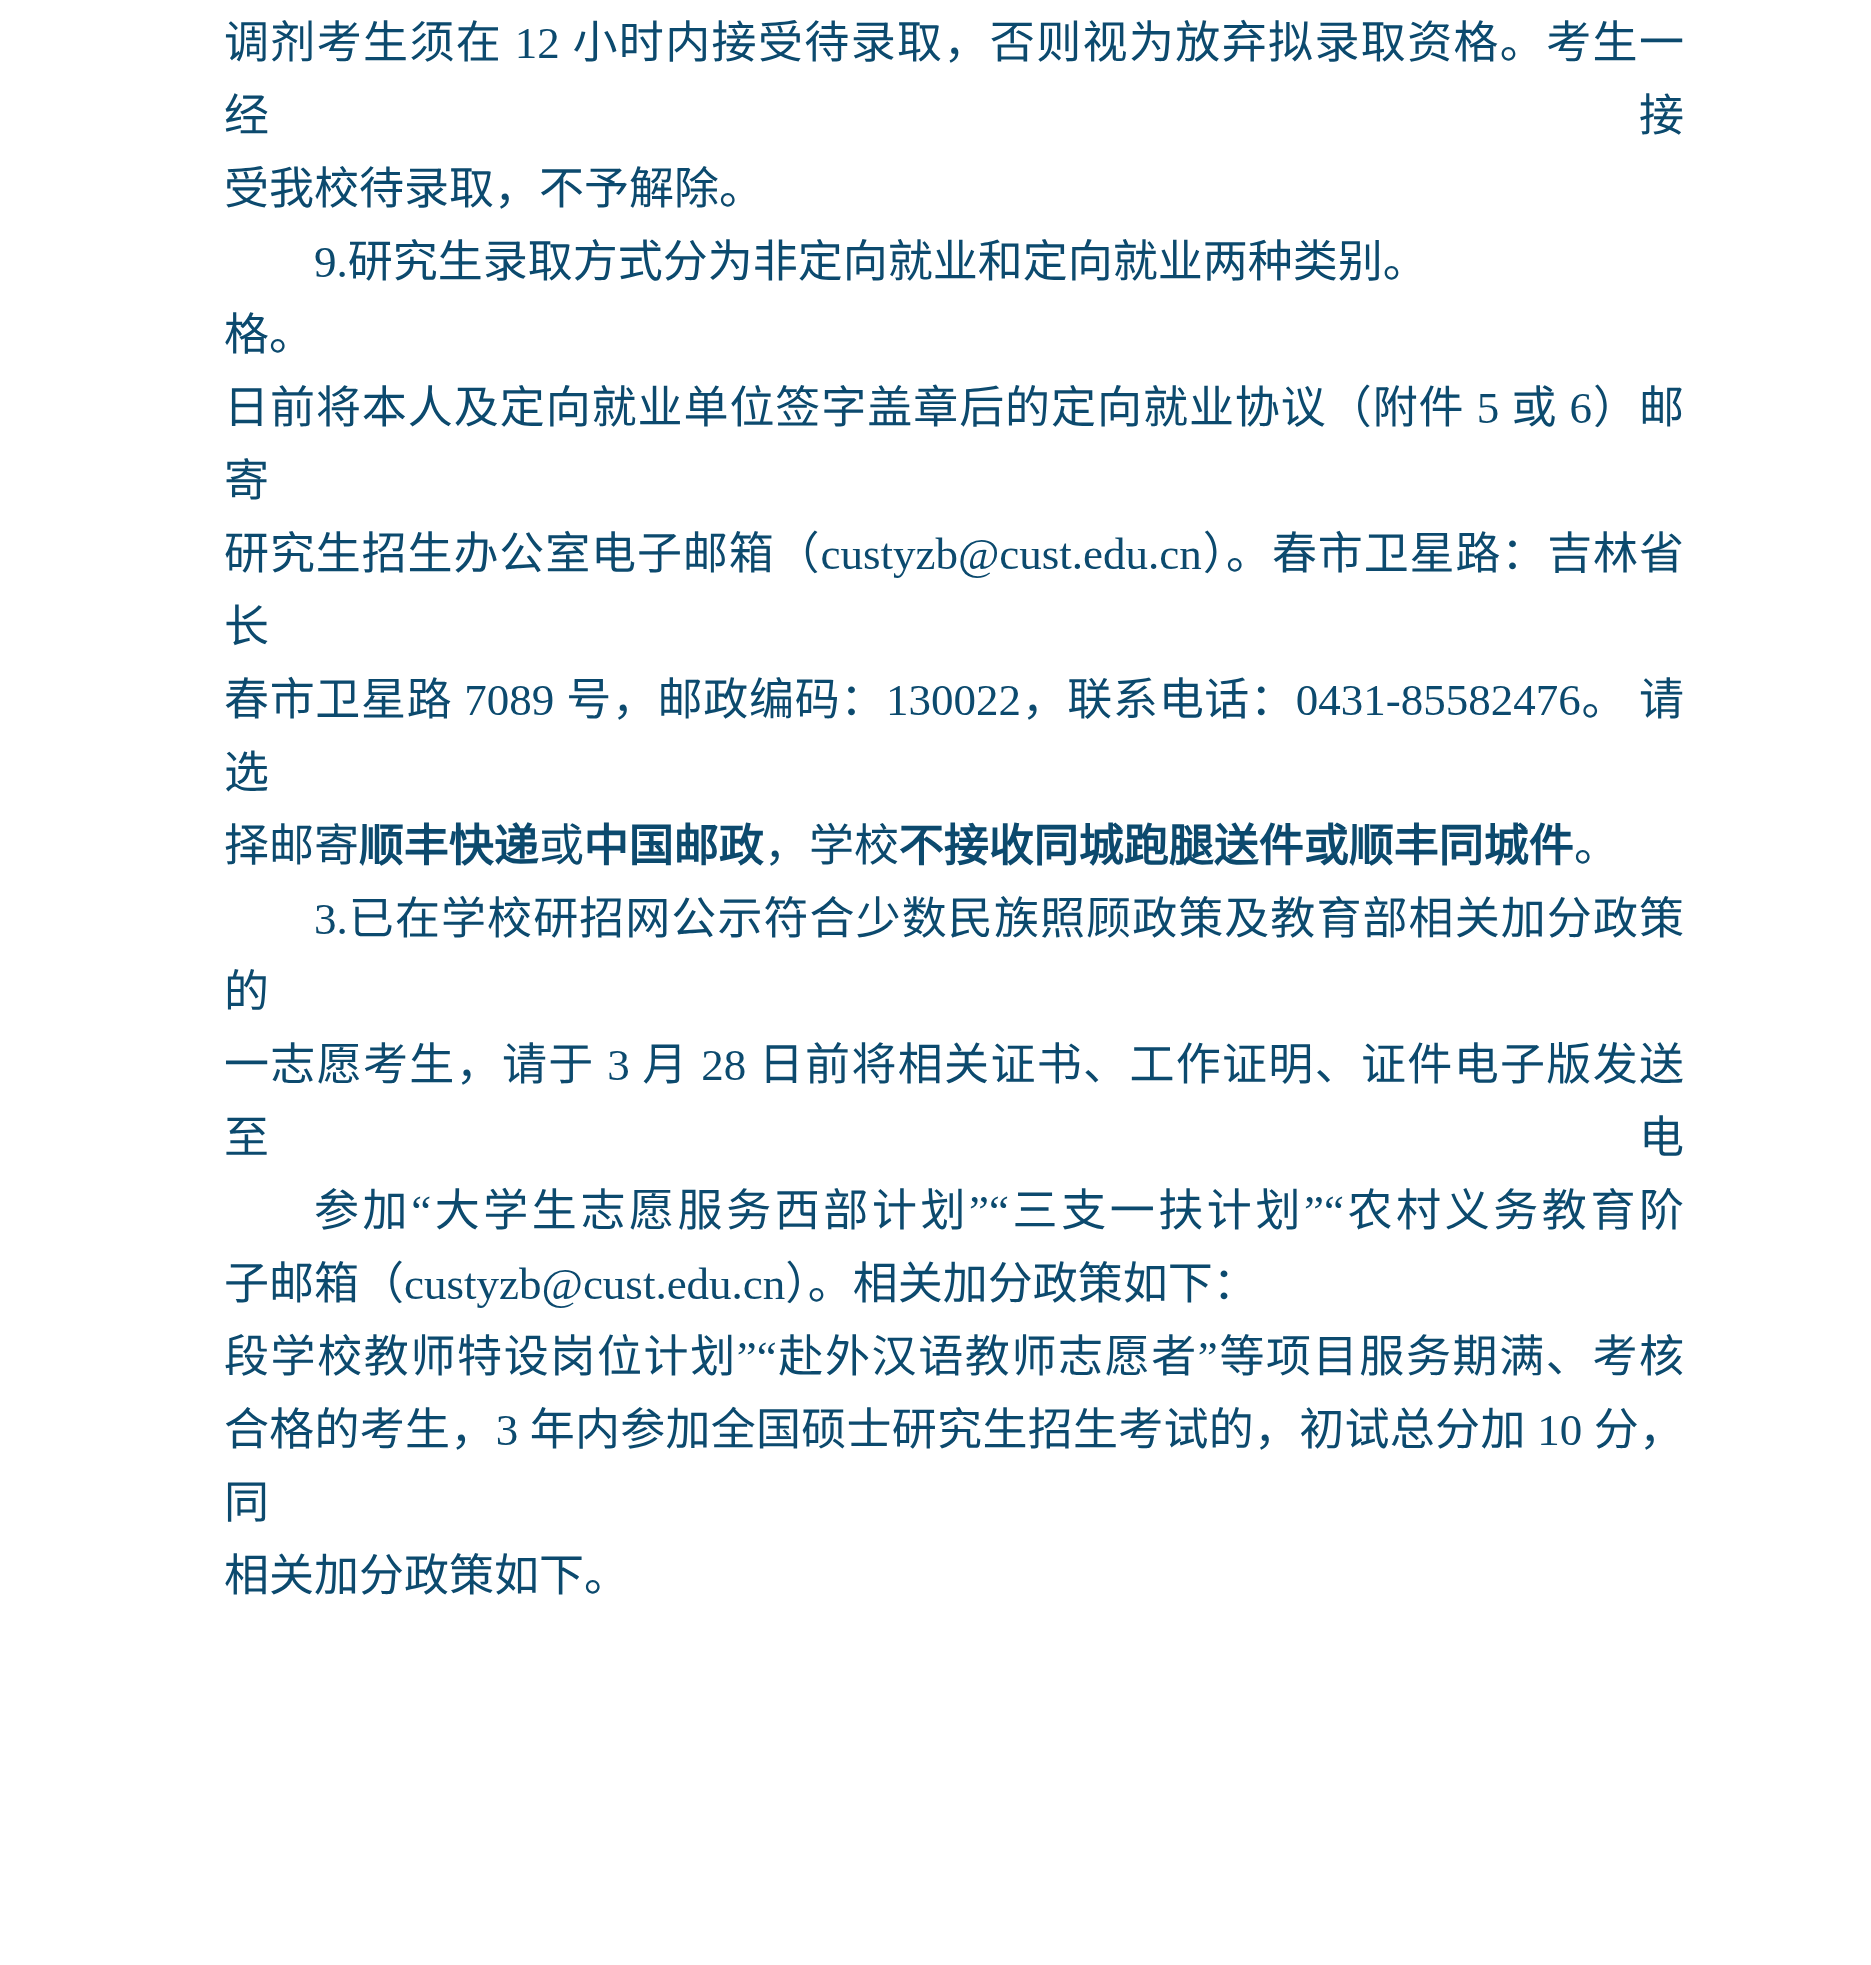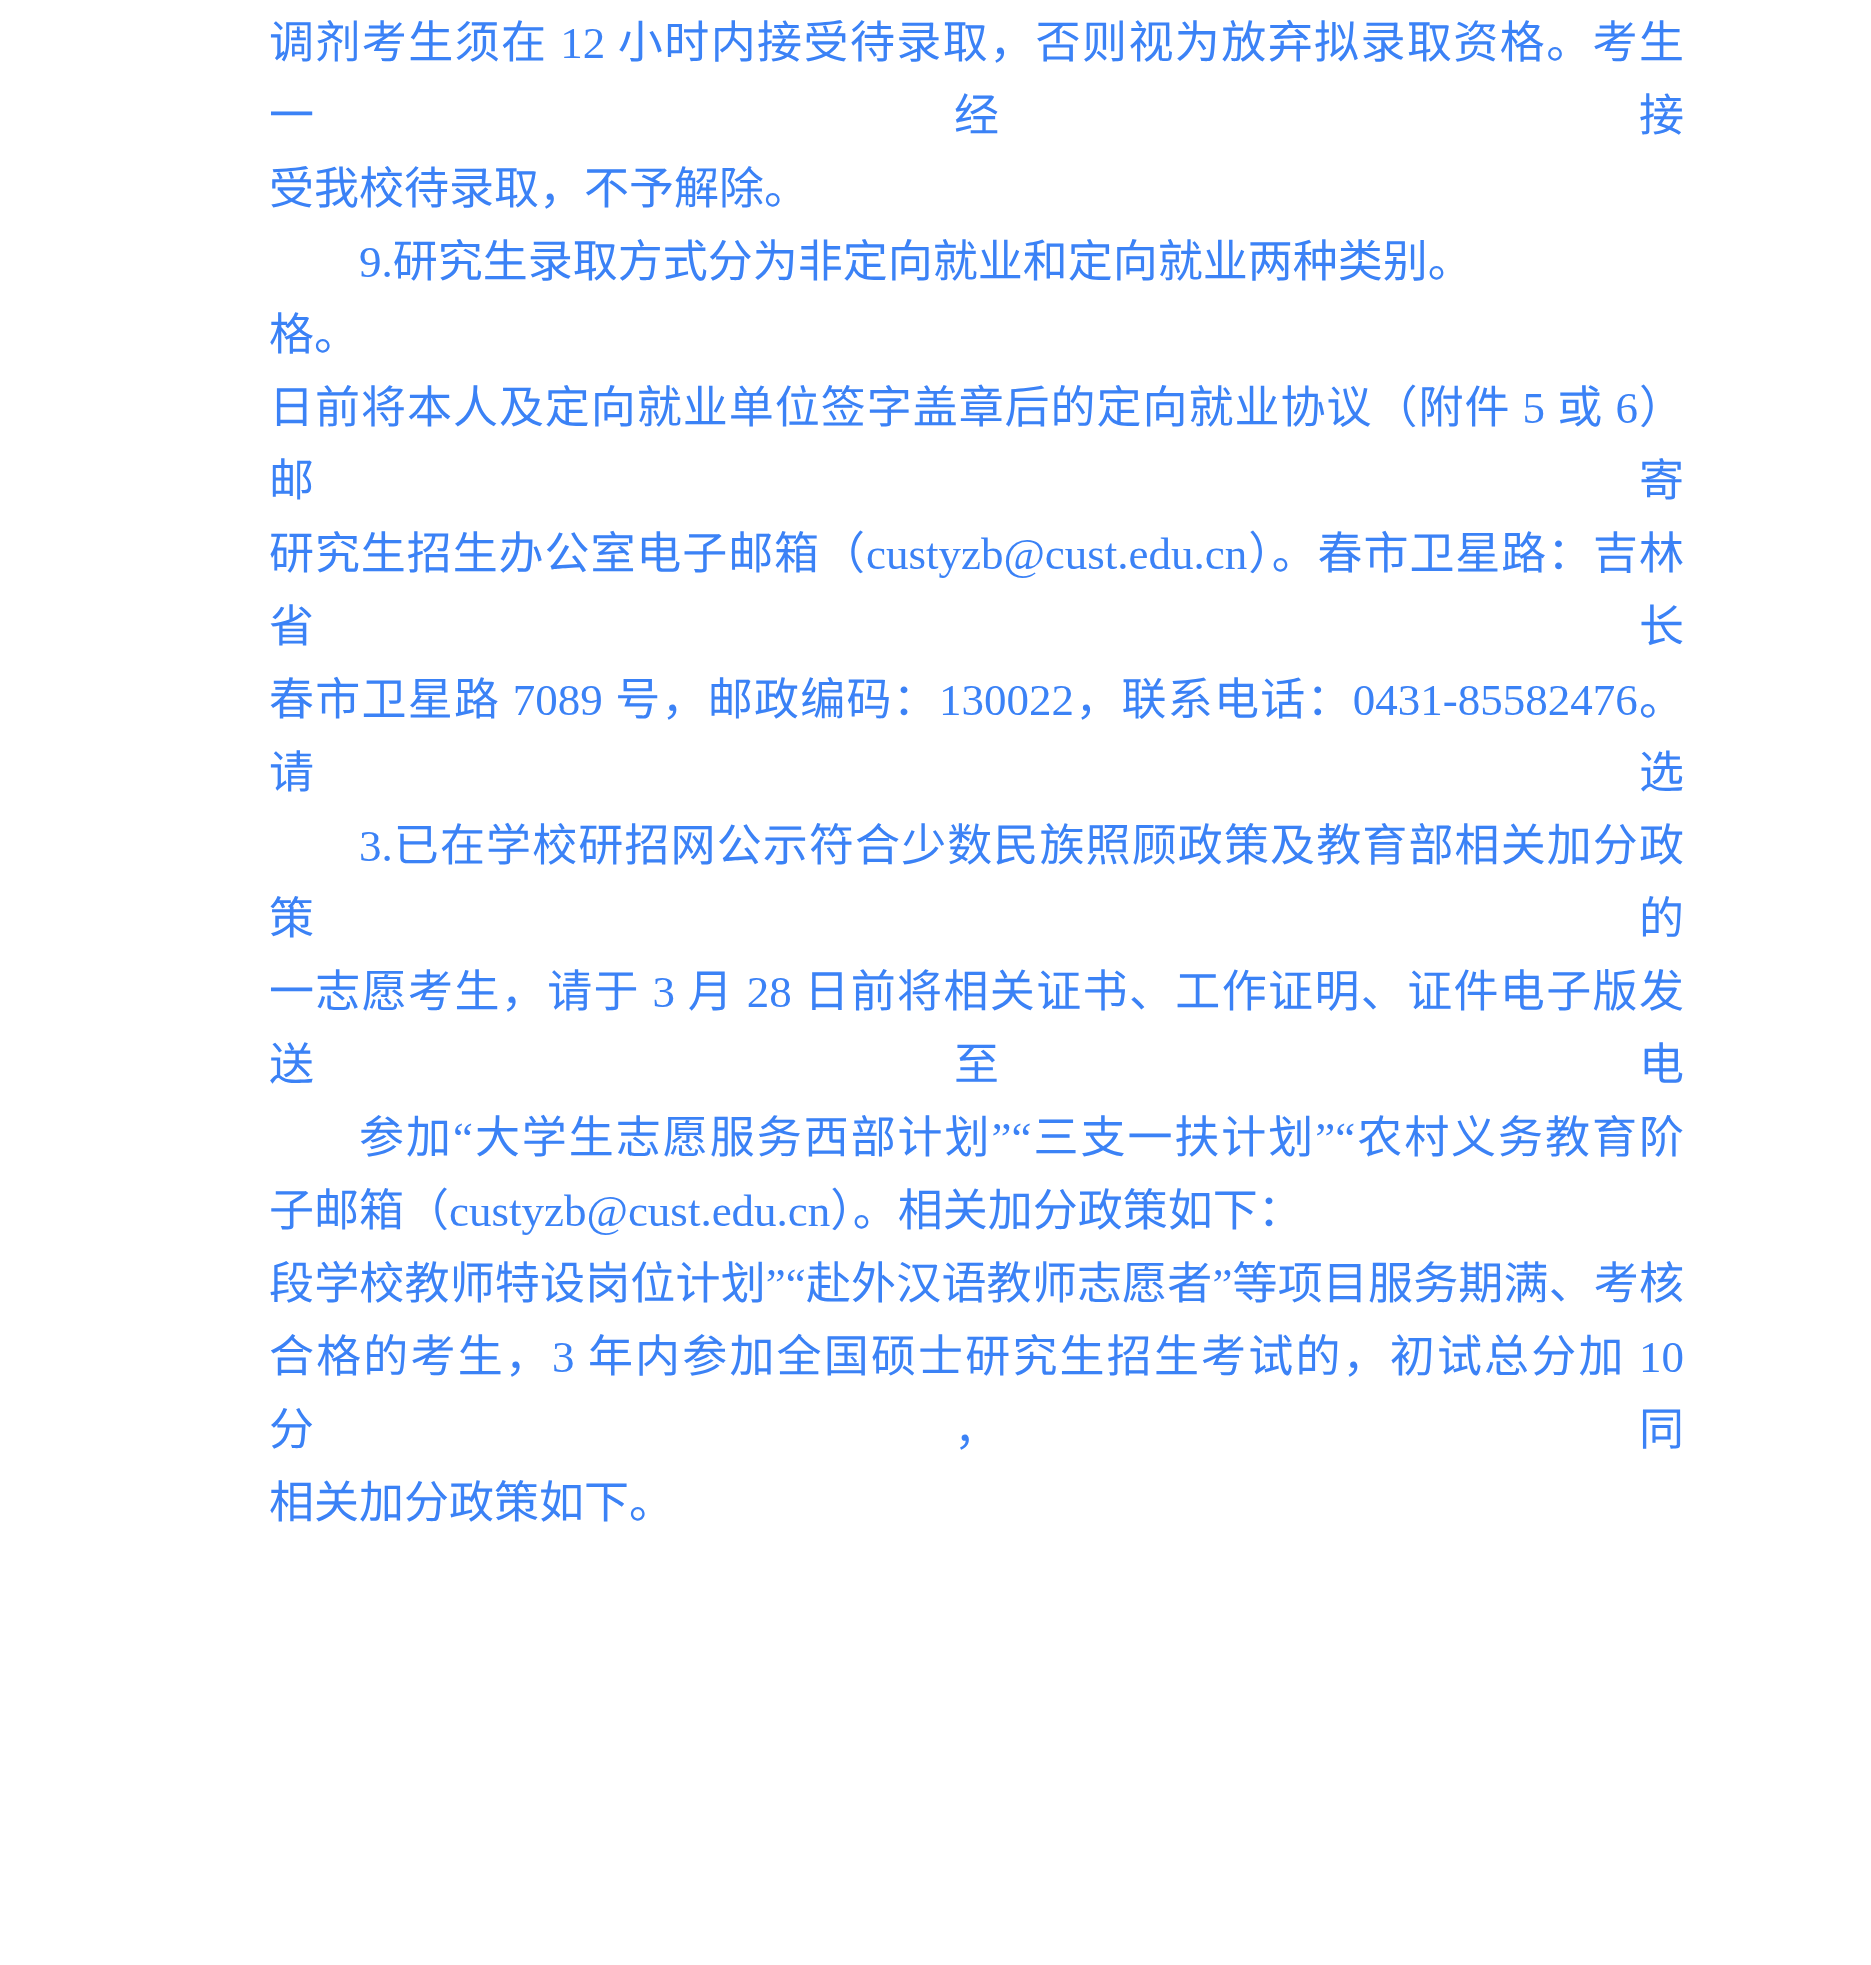--- a/index.html
+++ b/index.html
@@ -19,28 +19,27 @@
     background: #ffffff;
     padding: 7px 187px 0 224px;
   }
   .text-block {
     width: 1460px;
   }
   .text-line {
     font-family: "Liberation Serif", "DejaVu Serif", serif;
     font-size: 45px;
     line-height: 73px;
-    color: #3b82f6;
+    color: #0c4a6e;
     text-align: justify;
     text-justify: inter-ideograph;
     text-justify: inter-character;
     text-align-last: left;
     white-space: pre-wrap;
     overflow: hidden;
-    margin-left: 45px;
   }
   .text-line.justify {
     text-align-last: justify;
   }
   .text-line.indent {
     text-indent: 90px;
   }
   .seg { font-weight: normal; }
   .seg.bold { font-weight: bold; }
 </style>
@@ -49,20 +48,21 @@
 
 <div class="page">
   <div class="text-block">
       <div class="text-line justify"><span class="seg">调剂考生须在 12 小时内接受待录取，否则视为放弃拟录取资格。考生一经接</span></div>
       <div class="text-line"><span class="seg">受我校待录取，不予解除。</span></div>
       <div class="text-line indent"><span class="seg">9.研究生录取方式分为非定向就业和定向就业两种类别。</span></div>
       <div class="text-line"><span class="seg">格。</span></div>
       <div class="text-line justify"><span class="seg">日前将本人及定向就业单位签字盖章后的定向就业协议（附件 5 或 6）邮寄</span></div>
       <div class="text-line justify"><span class="seg">研究生招生办公室电子邮箱（custyzb@cust.edu.cn）。春市卫星路：吉林省长</span></div>
       <div class="text-line justify"><span class="seg">春市卫星路 7089 号，邮政编码：130022，联系电话：0431-85582476。 请选</span></div>
+      <div class="text-line"><span class="seg">择邮寄</span><span class="seg bold">顺丰快递</span><span class="seg">或</span><span class="seg bold">中国邮政</span><span class="seg">，学校</span><span class="seg bold">不接收同城跑腿送件或顺丰同城件</span><span class="seg">。</span></div>
       <div class="text-line indent justify"><span class="seg">3.已在学校研招网公示符合少数民族照顾政策及教育部相关加分政策的</span></div>
       <div class="text-line justify"><span class="seg">一志愿考生，请于 3 月 28 日前将相关证书、工作证明、证件电子版发送至电</span></div>
       <div class="text-line indent justify"><span class="seg">参加“大学生志愿服务西部计划”“三支一扶计划”“农村义务教育阶</span></div>
       <div class="text-line"><span class="seg">子邮箱（custyzb@cust.edu.cn）。相关加分政策如下：</span></div>
       <div class="text-line justify"><span class="seg">段学校教师特设岗位计划”“赴外汉语教师志愿者”等项目服务期满、考核</span></div>
       <div class="text-line justify"><span class="seg">合格的考生，3 年内参加全国硕士研究生招生考试的，初试总分加 10 分，同</span></div>
       <div class="text-line"><span class="seg">相关加分政策如下。</span></div>
     </div>
 </div>
 

